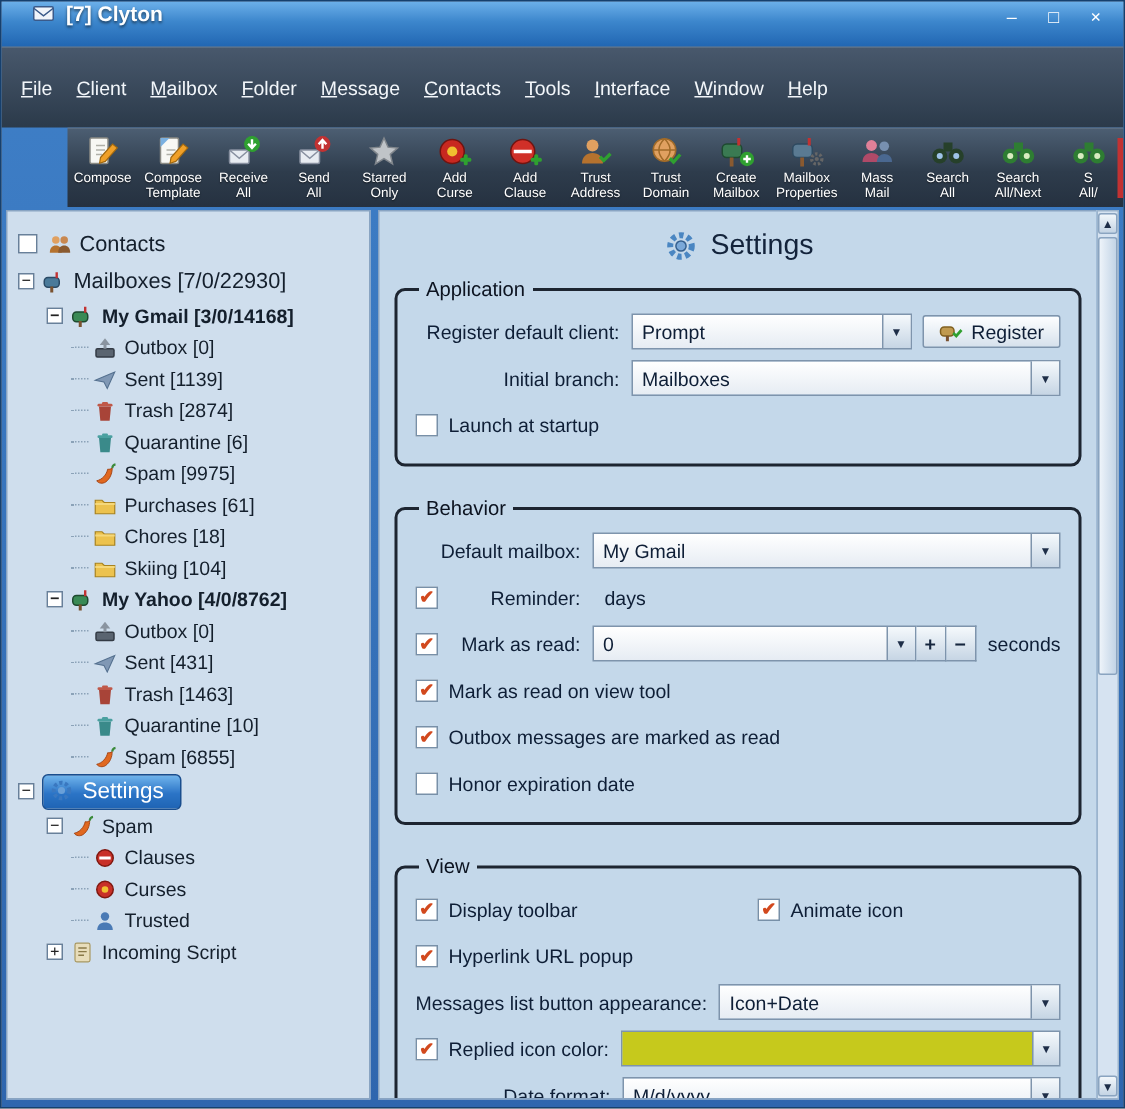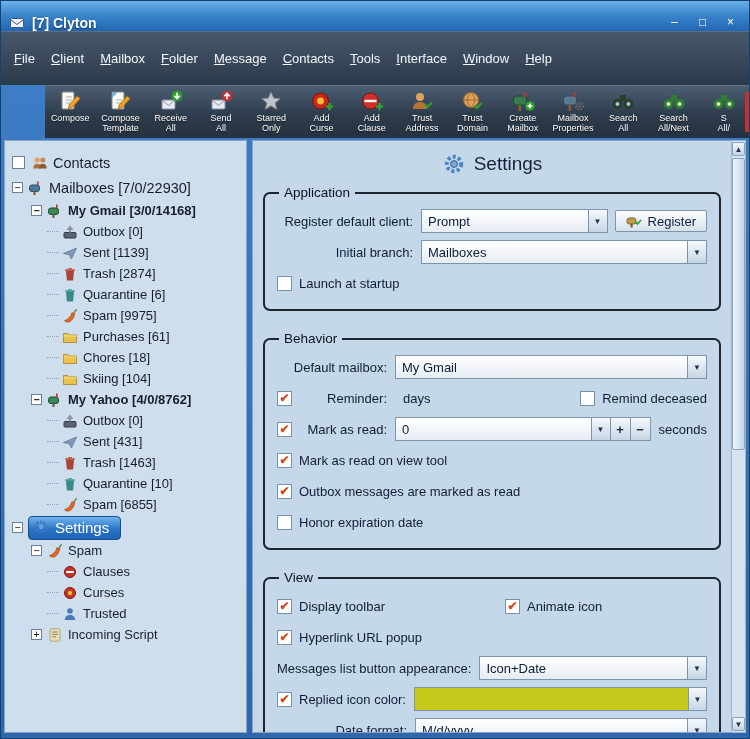--- a/index.html
+++ b/index.html
@@ -1,21 +1,21 @@
 <!DOCTYPE html>
 <html><head>
 <meta charset="utf-8">
 <style>
   * { box-sizing: border-box; }
   html,body { margin:0; padding:0; background:#9a9a9a; font-family:"Liberation Sans",sans-serif; }
   .window { width:750px; height:739px; display:flex; flex-direction:column;
             background:linear-gradient(#3f80c8,#2f66ae); border:1px solid #16406e; overflow:hidden; }
 
   
-  .titlebar { flex:0 0 30px; display:flex; align-items:flex-end; padding:0 6px 0 8px;
+  .titlebar { flex:0 0 30px; display:flex; align-items:flex-start; padding:0 6px 0 20px;
               background:linear-gradient(#6cb0ea,#3c86cc 45%,#2166b2); color:#fff; }
   .app-icon svg { width:16px; height:16px; display:block; }
   .title-text { flex:1; margin-left:7px; font-size:14px; font-weight:bold; text-shadow:0 1px 2px rgba(0,0,0,.55); }
   .win-btns { display:flex; gap:3px; }
   .win-btn { width:25px; height:19px; display:flex; align-items:center; justify-content:center;
              color:#fff; font-size:12px; line-height:1; border-radius:2px; }
 
   
   .menubar { flex:0 0 25px; display:flex; align-items:center; padding:16px 5px;
              background:linear-gradient(#48586c,#2b3a4a); border-top:1px solid #5c6e82;
@@ -270,20 +270,32 @@
             <circle cx="18.5" cy="17" r="3.4" fill="none" stroke="#666" stroke-width="2.2" stroke-dasharray="1.6 1.3"></circle>
             <circle cx="18.5" cy="17" r="1.4" fill="#666"></circle>
           </svg>
         </span>
         <span class="tb-l">Mailbox</span>
         <span class="tb-l">Properties</span>
       </div>
       <div class="tb-btn">
         <span class="tb-icon">
           <svg viewBox="0 0 24 24">
+            <circle cx="8" cy="8" r="3.6" fill="#e08098"></circle>
+            <path d="M2 19c0-4 2.7-6 6-6s6 2 6 6z" fill="#b04a68"></path>
+            <circle cx="16.5" cy="8.5" r="3.2" fill="#7890b0"></circle>
+            <path d="M11.5 19c.3-3.5 2.5-5.4 5-5.4 3 0 5.2 1.8 5.2 5.4z" fill="#4a6890"></path>
+          </svg>
+        </span>
+        <span class="tb-l">Mass</span>
+        <span class="tb-l">Mail</span>
+      </div>
+      <div class="tb-btn">
+        <span class="tb-icon">
+          <svg viewBox="0 0 24 24">
             <rect x="9" y="6" width="6" height="6" fill="#26402a"></rect>
             <circle cx="6.5" cy="15" r="5" fill="#26402a"></circle>
             <circle cx="17.5" cy="15" r="5" fill="#26402a"></circle>
             <circle cx="6.5" cy="15" r="2" fill="#9fc3e8"></circle>
             <circle cx="17.5" cy="15" r="2" fill="#9fc3e8"></circle>
           </svg>
         </span>
         <span class="tb-l">Search</span>
         <span class="tb-l">All</span>
       </div>
@@ -622,24 +634,20 @@
             <span class="combo-btn">
                 <span class="arr">▼</span>
               </span>
           </span>
         </div>
 
         <div class="frow">
           <span class="checkbox checked">✔</span>
           <span class="flabel ra w88">Reminder:</span>
           <span class="unit">days</span>
-          <span class="ml-auto">
-            <span class="checkbox"></span>
-            <span>Remind deceased</span>
-          </span>
         </div>
 
         <div class="frow">
           <span class="checkbox checked">✔</span>
           <span class="flabel ra w88">Mark as read:</span>
           <span class="combo flex1">
             <span class="combo-text">0</span>
             <span class="combo-btn">
                 <span class="arr">▼</span>
               </span>

